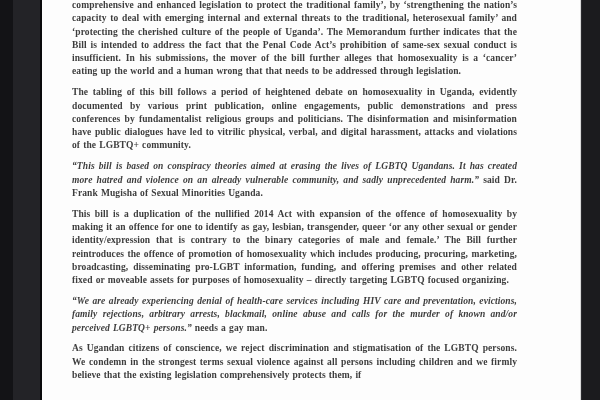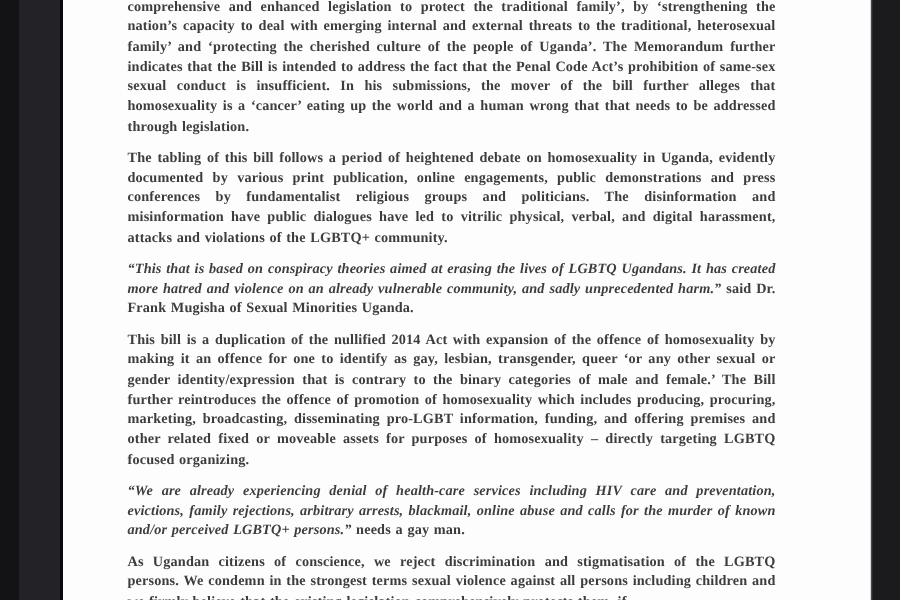--- a/index.html
+++ b/index.html
@@ -30,21 +30,21 @@
     height: 100%;
     flex: 0 0 18px;
     background: #1b1b1e;
     border-left: 1px solid #2a2a2e;
   }
   .page {
     flex: 1 1 auto;
     background: #fdfdfd;
     height: 100%;
     box-sizing: border-box;
-    padding: 0 63px 0 43px;
+    padding: 0 63px 0 30px;
     border-right: 1px solid #d8d8d8;
     overflow: hidden;
   }
   .page p {
     font-size: 9.5px;
     line-height: 13.3px;
     font-weight: 600;
     color: #3d3d3d;
     text-align: justify;
     margin: 7.5px 0;
@@ -59,19 +59,19 @@
   }
 </style>
 </head>
 <body>
 
 <div class="viewer">
   <div class="band-left"></div>
   <div class="page" id="document-page">
       <p>comprehensive and enhanced legislation to protect the traditional family’, by ‘strengthening the nation’s capacity to deal with emerging internal and external threats to the traditional, heterosexual family’ and ‘protecting the cherished culture of the people of Uganda’. The Memorandum further indicates that the Bill is intended to address the fact that the Penal Code Act’s prohibition of same-sex sexual conduct is insufficient. In his submissions, the mover of the bill further alleges that homosexuality is a ‘cancer’ eating up the world and a human wrong that that needs to be addressed through legislation.</p>
       <p>The tabling of this bill follows a period of heightened debate on homosexuality in Uganda, evidently documented by various print publication, online engagements, public demonstrations and press conferences by fundamentalist religious groups and politicians. The disinformation and misinformation have public dialogues have led to vitrilic physical, verbal, and digital harassment, attacks and violations of the LGBTQ+ community.</p>
-      <p><em>“This that is based on conspiracy theories aimed at erasing the lives of LGBTQ Ugandans. It has created more hatred and violence on an already vulnerable community, and sadly unprecedented harm.”</em><span> said Dr. Frank Mugisha of Sexual Minorities Uganda.</span></p>
+      <p><em>“This bill is based on conspiracy theories aimed at erasing the lives of LGBTQ Ugandans. It has created more hatred and violence on an already vulnerable community, and sadly unprecedented harm.”</em><span> said Dr. Frank Mugisha of Sexual Minorities Uganda.</span></p>
       <p>This bill is a duplication of the nullified 2014 Act with expansion of the offence of homosexuality by making it an offence for one to identify as gay, lesbian, transgender, queer ‘or any other sexual or gender identity/expression that is contrary to the binary categories of male and female.’ The Bill further reintroduces the offence of promotion of homosexuality which includes producing, procuring, marketing, broadcasting, disseminating pro-LGBT information, funding, and offering premises and other related fixed or moveable assets for purposes of homosexuality – directly targeting LGBTQ focused organizing.</p>
       <p><em>“We are already experiencing denial of health-care services including HIV care and preventation, evictions, family rejections, arbitrary arrests, blackmail, online abuse and calls for the murder of known and/or perceived LGBTQ+ persons.”</em><span> needs a gay man.</span></p>
       <p>As Ugandan citizens of conscience, we reject discrimination and stigmatisation of the LGBTQ persons. We condemn in the strongest terms sexual violence against all persons including children and we firmly believe that the existing legislation comprehensively protects them, if</p>
     </div>
   <div class="band-right"></div>
 </div>
 
 </body></html>

